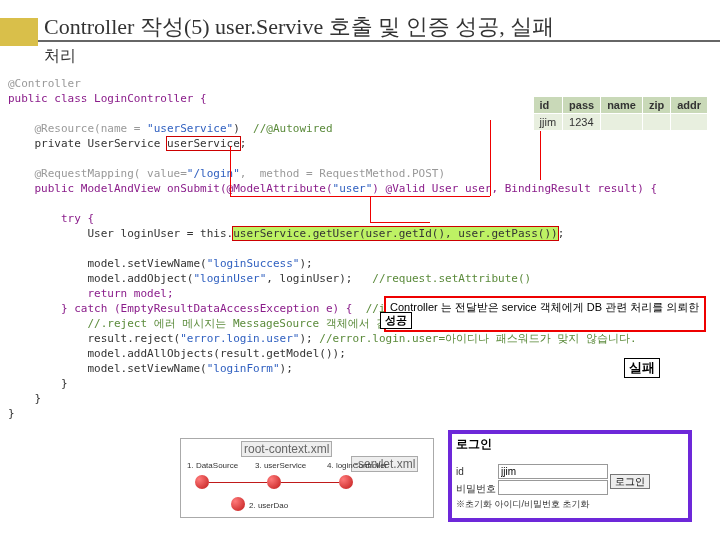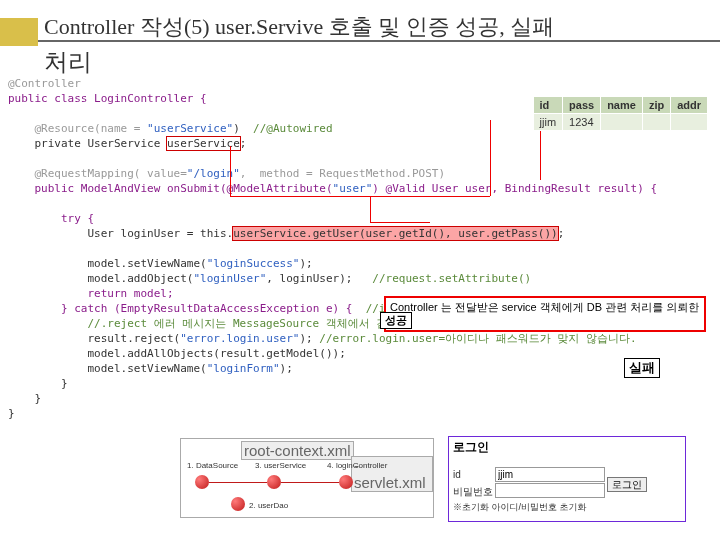--- a/index.html
+++ b/index.html
@@ -1,51 +1,51 @@
 <!DOCTYPE html>
 <html><head>
 <meta charset="utf-8">
 <style>
   html,body{margin:0;padding:0;width:720px;height:540px;background:#fff;font-family:"Malgun Gothic",Arial,sans-serif;overflow:hidden}
   .slide{position:relative;width:720px;height:540px}
   .title-bar{position:absolute;left:0;top:12px;width:720px;height:44px}
   .gold-block{position:absolute;left:0;top:6px;width:38px;height:28px;background:#d9bf4a}
   .title{position:absolute;left:44px;top:0;font-family:Georgia,serif;font-size:22px;color:#333}
-  .subtitle{position:absolute;left:44px;top:34px;font-family:Georgia,serif;font-size:24px;color:#333}
+  .subtitle{position:absolute;left:44px;top:34px;font-family:Georgia,serif;font-size:16px;color:#333}
   .title-underline{position:absolute;left:38px;top:28px;width:682px;height:2px;background:#666}
 
   .code{position:absolute;left:8px;top:76px;width:704px;font-family:Consolas,monospace;font-size:11px;line-height:15px;color:#333;white-space:pre}
   .anno{color:#999}
   .kw{color:#8a1c8a}
   .cm{color:#5a8a3a}
   .str{color:#3060c0}
   .hl{outline:1px solid #c00}
-  .hl2{outline:1px solid #c00;background:#fca5a5}
+  .hl2{outline:1px solid #c00;background:#bef264}
 
   .dbtable{position:absolute;right:12px;top:96px;border-collapse:collapse;font-size:11px}
   .dbtable th,.dbtable td{border:1px solid #fff;padding:2px 6px;text-align:left}
   .dbtable th{background:#c9d9b8;color:#333;font-weight:bold}
   .dbtable td{background:#e8efdf;color:#333}
 
   .redcallout{position:absolute;right:14px;top:296px;width:310px;background:#fff;border:2px solid #e00;padding:2px 4px;font-size:11px;color:#000;line-height:14px}
 
   .succ{position:absolute;left:380px;top:312px;border:1.5px solid #000;padding:0 4px;font-size:11px;font-weight:bold;background:#fff}
   .fail{position:absolute;right:60px;top:358px;border:1.5px solid #000;padding:0 4px;font-size:13px;font-weight:bold;background:#fff}
 
   
   .rl{position:absolute;background:#e00;height:1px}
   .rlv{position:absolute;background:#e00;width:1px}
 
   .diagram{position:absolute;left:180px;bottom:22px;width:252px;height:78px;border:1px solid #aaa;background:#fff}
-  .diagram .hdr{position:absolute;font-size:15px;color:#666;background:#eee;border:1px solid #aaa;padding:0 2px}
+  .diagram .hdr{position:absolute;font-size:12px;color:#666;background:#eee;border:1px solid #aaa;padding:0 2px}
   .ball{position:absolute;width:14px;height:14px;border-radius:50%;background:radial-gradient(circle at 30% 30%,#ff7a7a,#c01a1a)}
   .darrow{position:absolute;height:1px;background:#c01a1a}
   .dlabel{position:absolute;font-size:8px;color:#333}
 
-  .loginbox{position:absolute;left:448px;bottom:18px;width:236px;height:84px;border:1px solid #6d28d9;background:#fff;font-size:10px}
+  .loginbox{position:absolute;left:448px;bottom:18px;width:236px;height:84px;border:4px solid #6d28d9;background:#fff;font-size:10px}
   .loginbox .t{position:absolute;left:4px;top:2px;font-size:12px;font-weight:bold}
   .loginbox .e{position:absolute;left:4px;top:18px;color:#b00;font-size:9px}
   .loginbox label{position:absolute;left:4px;font-size:10px;color:#333}
   .loginbox .inp{position:absolute;left:46px;width:104px;height:13px;border:1px solid #999;font-size:10px;padding:0 2px}
   .loginbox .btn{position:absolute;left:158px;top:40px;height:15px;font-size:10px;border:1px solid #777;background:#eee;padding:0 4px}
   .loginbox .hint{position:absolute;left:4px;top:64px;font-size:9px;color:#333}
 </style>
 </head>
 <body>
 

